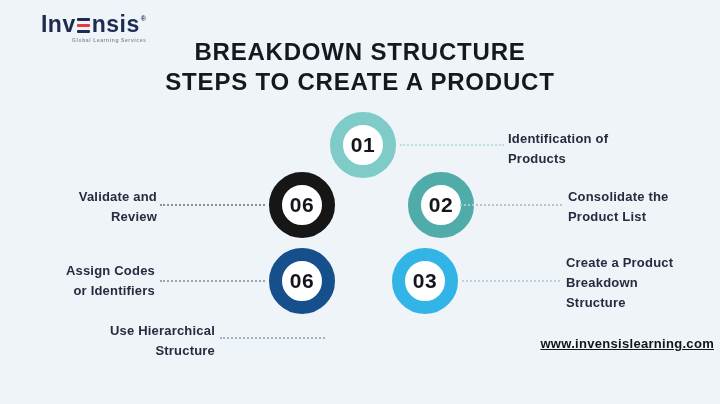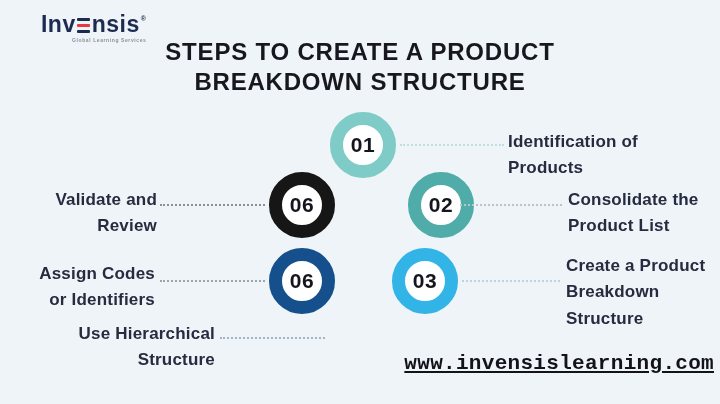--- a/index.html
+++ b/index.html
@@ -98,46 +98,45 @@
   .pos-l1 { left: 400px; top: 144px; width: 104px; }
   .pos-l2 { left: 460px; top: 204px; width: 102px; }
   .pos-l3 { left: 462px; top: 280px; width: 98px;  }
   .pos-l4 { left: 220px; top: 337px; width: 105px; }
   .pos-l5 { left: 160px; top: 280px; width: 105px; }
   .pos-l6 { left: 160px; top: 204px; width: 105px; }
 
   
   .step-label {
     position: absolute;
-    font-size: 17px;
+    font-size: 13px;
     font-weight: bold;
     color: #262b3f;
     line-height: 1.55;
     letter-spacing: 0.2px;
     white-space: pre-line;
   }
   .pos-t1 { left: 508px; top: 129px; width: 170px; text-align: left; }
   .pos-t2 { left: 568px; top: 187px; width: 150px; text-align: left; }
   .pos-t3 { left: 566px; top: 253px; width: 160px; text-align: left; }
   .pos-t4 { left: 40px;  top: 321px; width: 175px; text-align: right; }
   .pos-t5 { left: 20px;  top: 261px; width: 135px; text-align: right; }
   .pos-t6 { left: 22px;  top: 187px; width: 135px; text-align: right; }
 
   
   .website {
     position: absolute;
-    top: 352px;
+    top: 336px;
     right: 6px;
-    font-size: 21px;
+    font-size: 13px;
     font-weight: 800;
     color: #13131b;
     text-decoration: underline;
     letter-spacing: 0.3px;
     cursor: pointer;
-    font-family: Liberation Mono, monospace;
   }
 </style>
 </head>
 <body>
 
 <div class="canvas">
 
   <div class="logo">
     <div class="logo-row" style="color: rgb(29, 43, 80);">
       <span>Inv</span>
@@ -146,22 +145,22 @@
         <span style="background: rgb(232, 57, 61);"></span>
         <span style="background: rgb(29, 43, 80);"></span>
       </span>
       <span>nsis</span>
       <span class="logo-reg">®</span>
     </div>
     <div class="logo-tagline">Global Learning Services</div>
   </div>
 
   <div class="title">
+    <div>BREAKDOWN STRUCTURE</div>
     <div>STEPS TO CREATE A PRODUCT</div>
-    <div>BREAKDOWN STRUCTURE</div>
   </div>
 
   <div class="ring pos-c1" style="border-color: rgb(126, 203, 199);">
     <span class="num">01</span>
   </div>
   <div class="connector pos-l1" style="border-top-color: rgb(191, 224, 222);"></div>
   <div class="step-label pos-t1">Identification of
 Products</div>
 
   <div class="ring pos-c2" style="border-color: rgb(79, 172, 168);">

